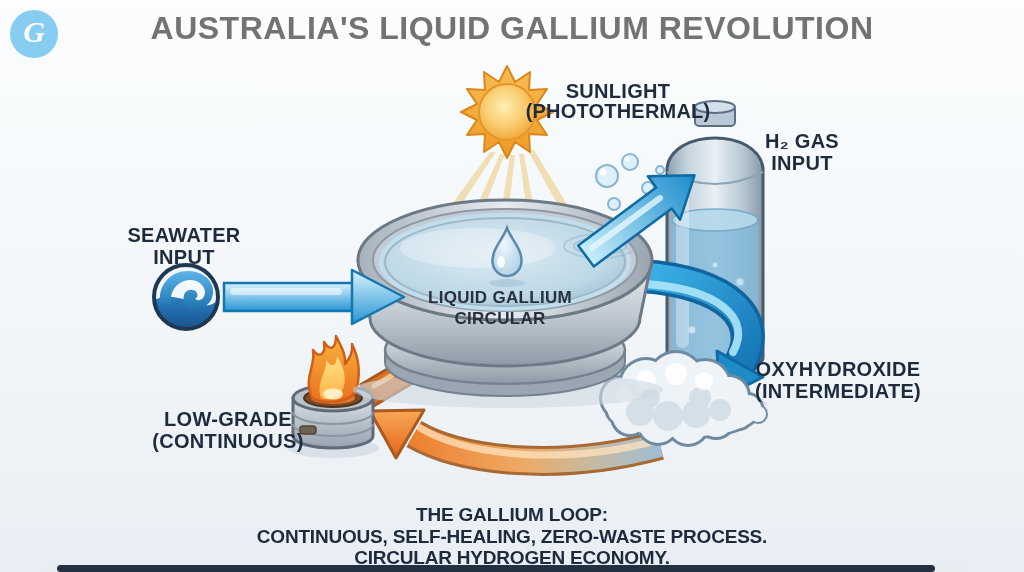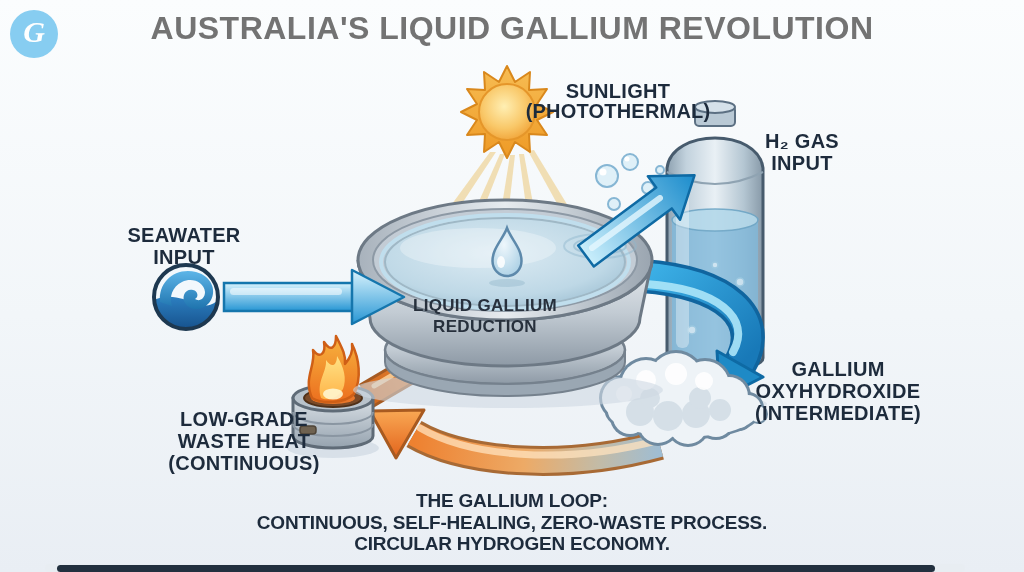--- a/index.html
+++ b/index.html
@@ -23,21 +23,21 @@
     font-size:32px;font-weight:800;letter-spacing:.5px;color:#737373;white-space:nowrap;z-index:3;
   }
   .lbl{
     position:absolute;transform:translateX(-50%);text-align:center;
     color:#1d2b3c;font-weight:700;z-index:3;white-space:nowrap;
   }
   .lbl .l1,.lbl .l2,.lbl .l3{font-size:20px;line-height:22px;letter-spacing:.3px;}
   .lbl.sun-lbl .l2{font-size:20px;line-height:18px;letter-spacing:.2px;}
   .lbl.catalyst-lbl .l1,.lbl.catalyst-lbl .l2{font-size:17px;line-height:21px;color:#27303c;}
   .caption{
-    position:absolute;left:512px;top:490px;transform:translateX(-50%);text-align:center;
+    position:absolute;left:512px;top:504px;transform:translateX(-50%);text-align:center;
     color:#1d2b3c;font-weight:700;font-size:19px;line-height:21.5px;letter-spacing:-.2px;
     z-index:3;white-space:nowrap;
   }
   .bar-track{
     position:absolute;left:45px;top:564px;width:920px;height:8px;border-radius:4px;
     background:#e8edf2;z-index:4;
   }
   .bar-fill{
     position:absolute;left:57px;top:565px;width:878px;height:7px;border-radius:3.5px;
     background:#22303f;z-index:5;
@@ -330,34 +330,32 @@
   <div class="lbl" style="left:802px;top:130px;">
     <div class="l1">H₂ GAS</div>
     <div class="l2">INPUT</div>
   </div>
 
   <div class="lbl" style="left:184px;top:224px;">
     <div class="l1">SEAWATER</div>
     <div class="l2">INPUT</div>
   </div>
 
-  <div class="lbl catalyst-lbl" style="left:485px;top:287px;margin-top:8px;">
+  <div class="lbl catalyst-lbl" style="left:500px;top:287px;">
     <div class="l1">LIQUID GALLIUM</div>
-    <div class="l2">REDUCTION</div>
+    <div class="l2">CIRCULAR</div>
   </div>
 
   <div class="lbl" style="left:838px;top:358px;">
-    <div class="l1">GALLIUM</div>
     <div class="l2">OXYHYDROXIDE</div>
     <div class="l3">(INTERMEDIATE)</div>
   </div>
 
-  <div class="lbl" style="left:244px;top:408px;">
+  <div class="lbl" style="left:228px;top:408px;">
     <div class="l1">LOW-GRADE</div>
-    <div class="l2">WASTE HEAT</div>
     <div class="l3">(CONTINUOUS)</div>
   </div>
 
   <div class="caption">
     <div>THE GALLIUM LOOP:</div>
     <div>CONTINUOUS, SELF-HEALING, ZERO-WASTE PROCESS.</div>
     <div>CIRCULAR HYDROGEN ECONOMY.</div>
   </div>
 
   <div class="bar-track"></div>

